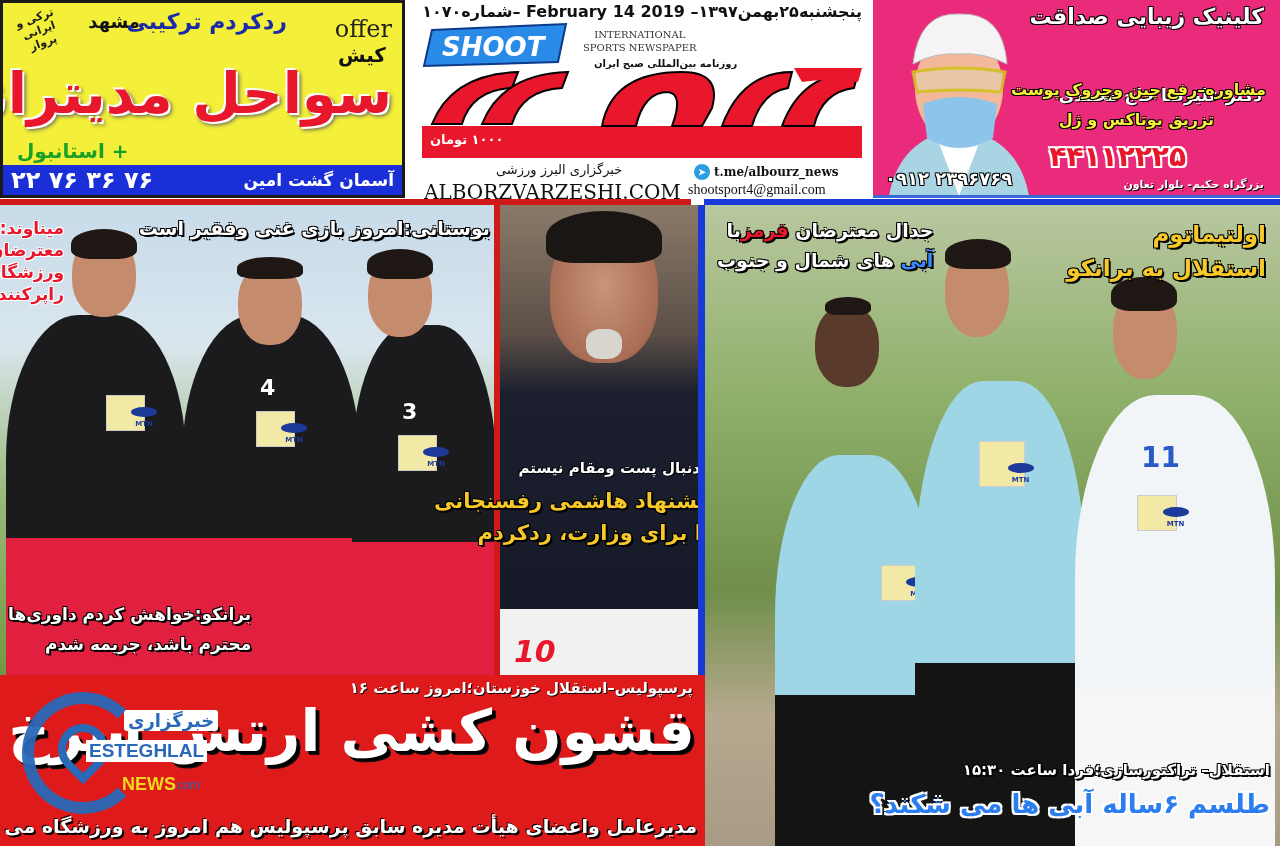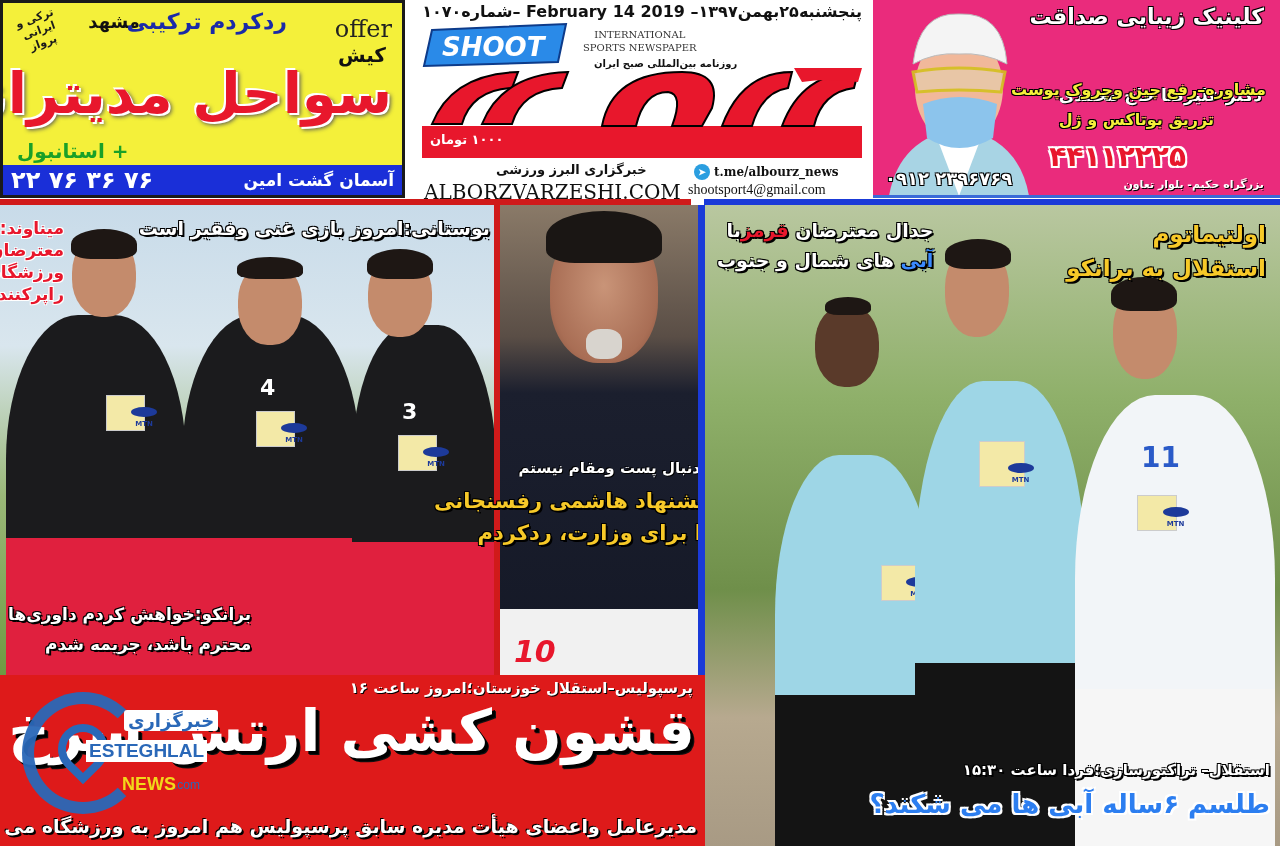--- a/index.html
+++ b/index.html
@@ -22,21 +22,21 @@
   #ad-left .phone { color: #fff; font-weight: bold; font-size: 24px; letter-spacing: 4px; }
   #ad-left .agency { color: #fff; font-weight: bold; font-size: 17px; }
 
   #masthead { left: 408px; top: 0; width: 462px; height: 198px; background: #fff; }
   #masthead .date { right: 8px; top: 2px; font-size: 16px; font-weight: bold; color: #111; white-space: nowrap; }
   #masthead .shoot-en { left: 12px; top: 22px; width: 150px; height: 46px; }
   #masthead .intl { left: 175px; top: 28px; font-family: "DejaVu Serif", serif; font-size: 10px; color: #333; text-align: center; line-height: 13px; }
   #masthead .intl-fa { left: 186px; top: 58px; font-size: 10px; color: #111; font-weight: bold; }
   #masthead .logo-fa { left: 14px; top: 68px; width: 440px; height: 90px; }
   #masthead .price { left: 22px; top: 132px; color: #fff; font-weight: bold; font-size: 13px; }
-  #masthead .agency-fa { left: 88px; top: 162px; font-weight: bold; font-size: 13px; color: #111; }
+  #masthead .agency-fa { left: 88px; top: 162px; font-weight: normal; font-size: 13px; color: #111; }
   #masthead .site { left: 16px; top: 180px; font-family: "DejaVu Serif", serif; font-size: 20px; color: #111; }
   #masthead .tg { left: 286px; top: 164px; font-family: "DejaVu Serif", serif; font-size: 12px; color: #111; display: flex; align-items: center; gap: 4px; font-weight: bold; }
   #masthead .tg-icon { width: 16px; height: 16px; border-radius: 50%; background: #2a9ee0; display: inline-flex; align-items: center; justify-content: center; color: #fff; font-size: 9px; }
   #masthead .email { left: 280px; top: 182px; font-family: Liberation Serif, serif; font-size: 14px; color: #111; }
 
   #ad-right { left: 873px; top: 0; width: 407px; height: 198px; background: #ea2b7c; overflow: hidden; border-bottom: 3px solid #3a6ad8; }
   #ad-right .doctor { left: 6px; top: 8px; width: 160px; height: 188px; }
   #ad-right .clinic { right: 16px; top: 4px; font-weight: bold; font-size: 22px; color: #fff; text-shadow: 1px 1px 0 #000, -1px -1px 0 #000, 1px -1px 0 #000, -1px 1px 0 #000; }
   #ad-right .dr { right: 18px; top: 46px; font-size: 17px; color: #fff; font-weight: bold; text-shadow: 1px 1px 0 #000, -1px -1px 0 #000; margin-top: 39px; }
   #ad-right .svc1 { right: 14px; top: 80px; font-size: 16px; color: #f4f03a; font-weight: bold; text-shadow: 1px 1px 0 #000, -1px -1px 0 #000, 1px -1px 0 #000, -1px 1px 0 #000; }

